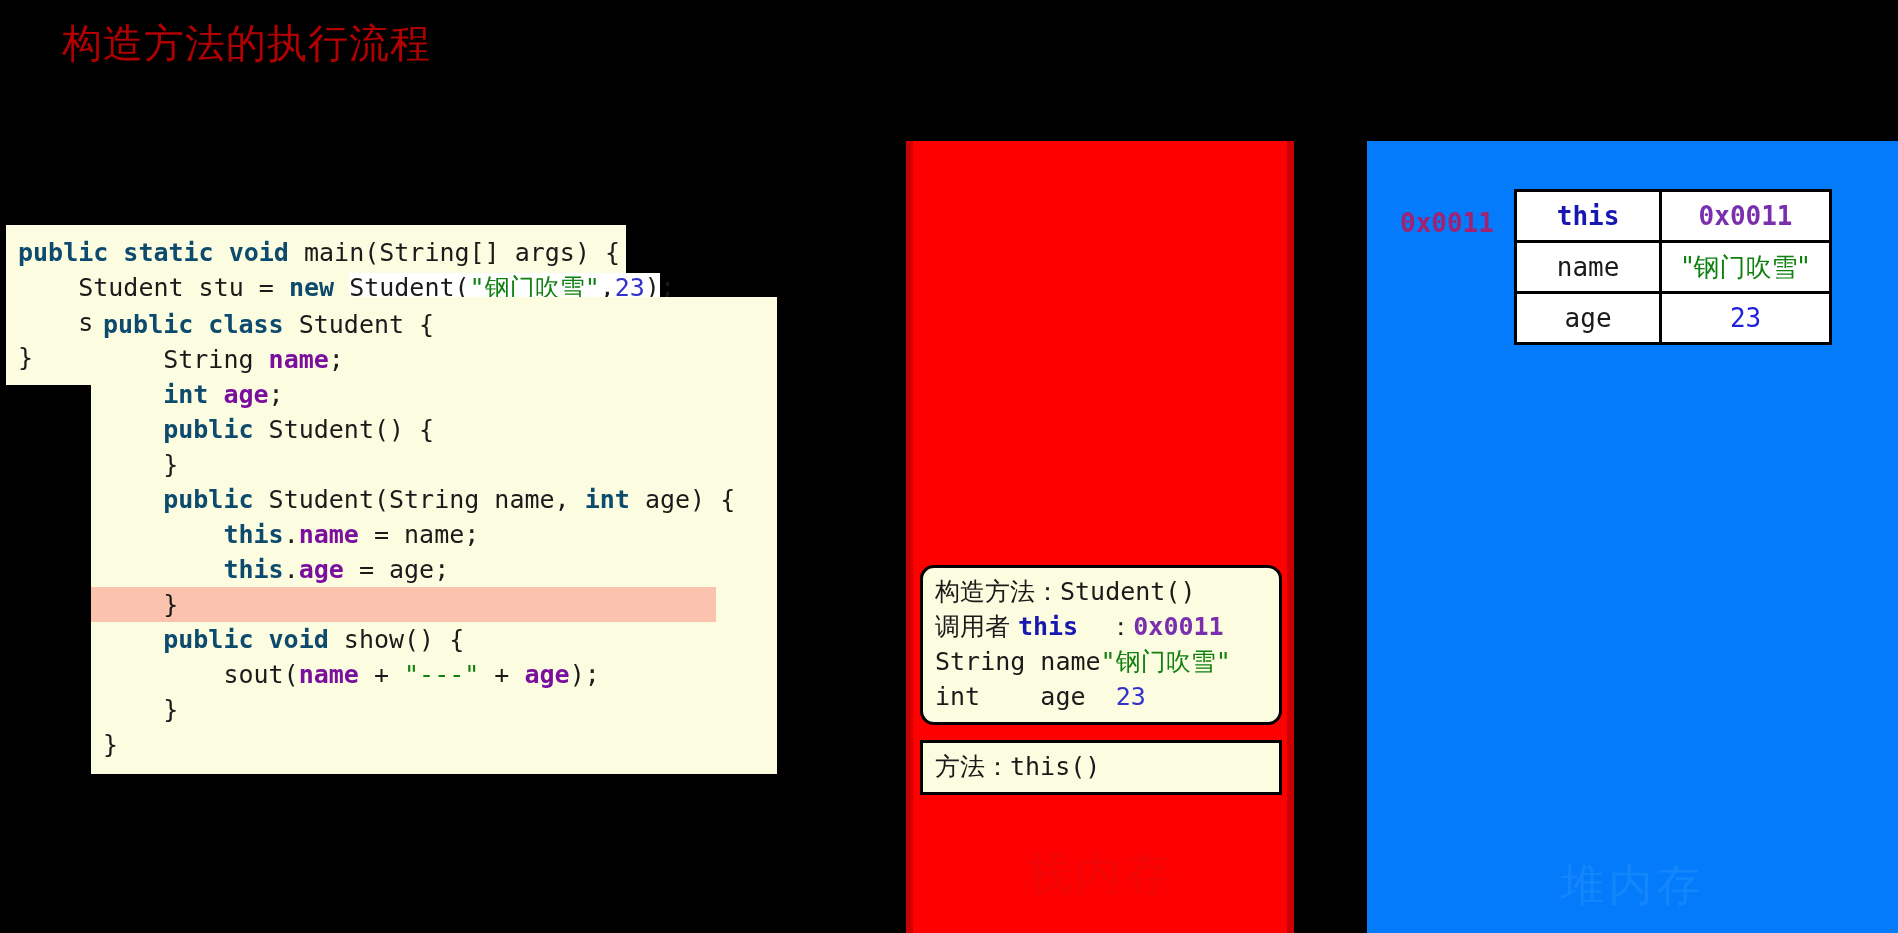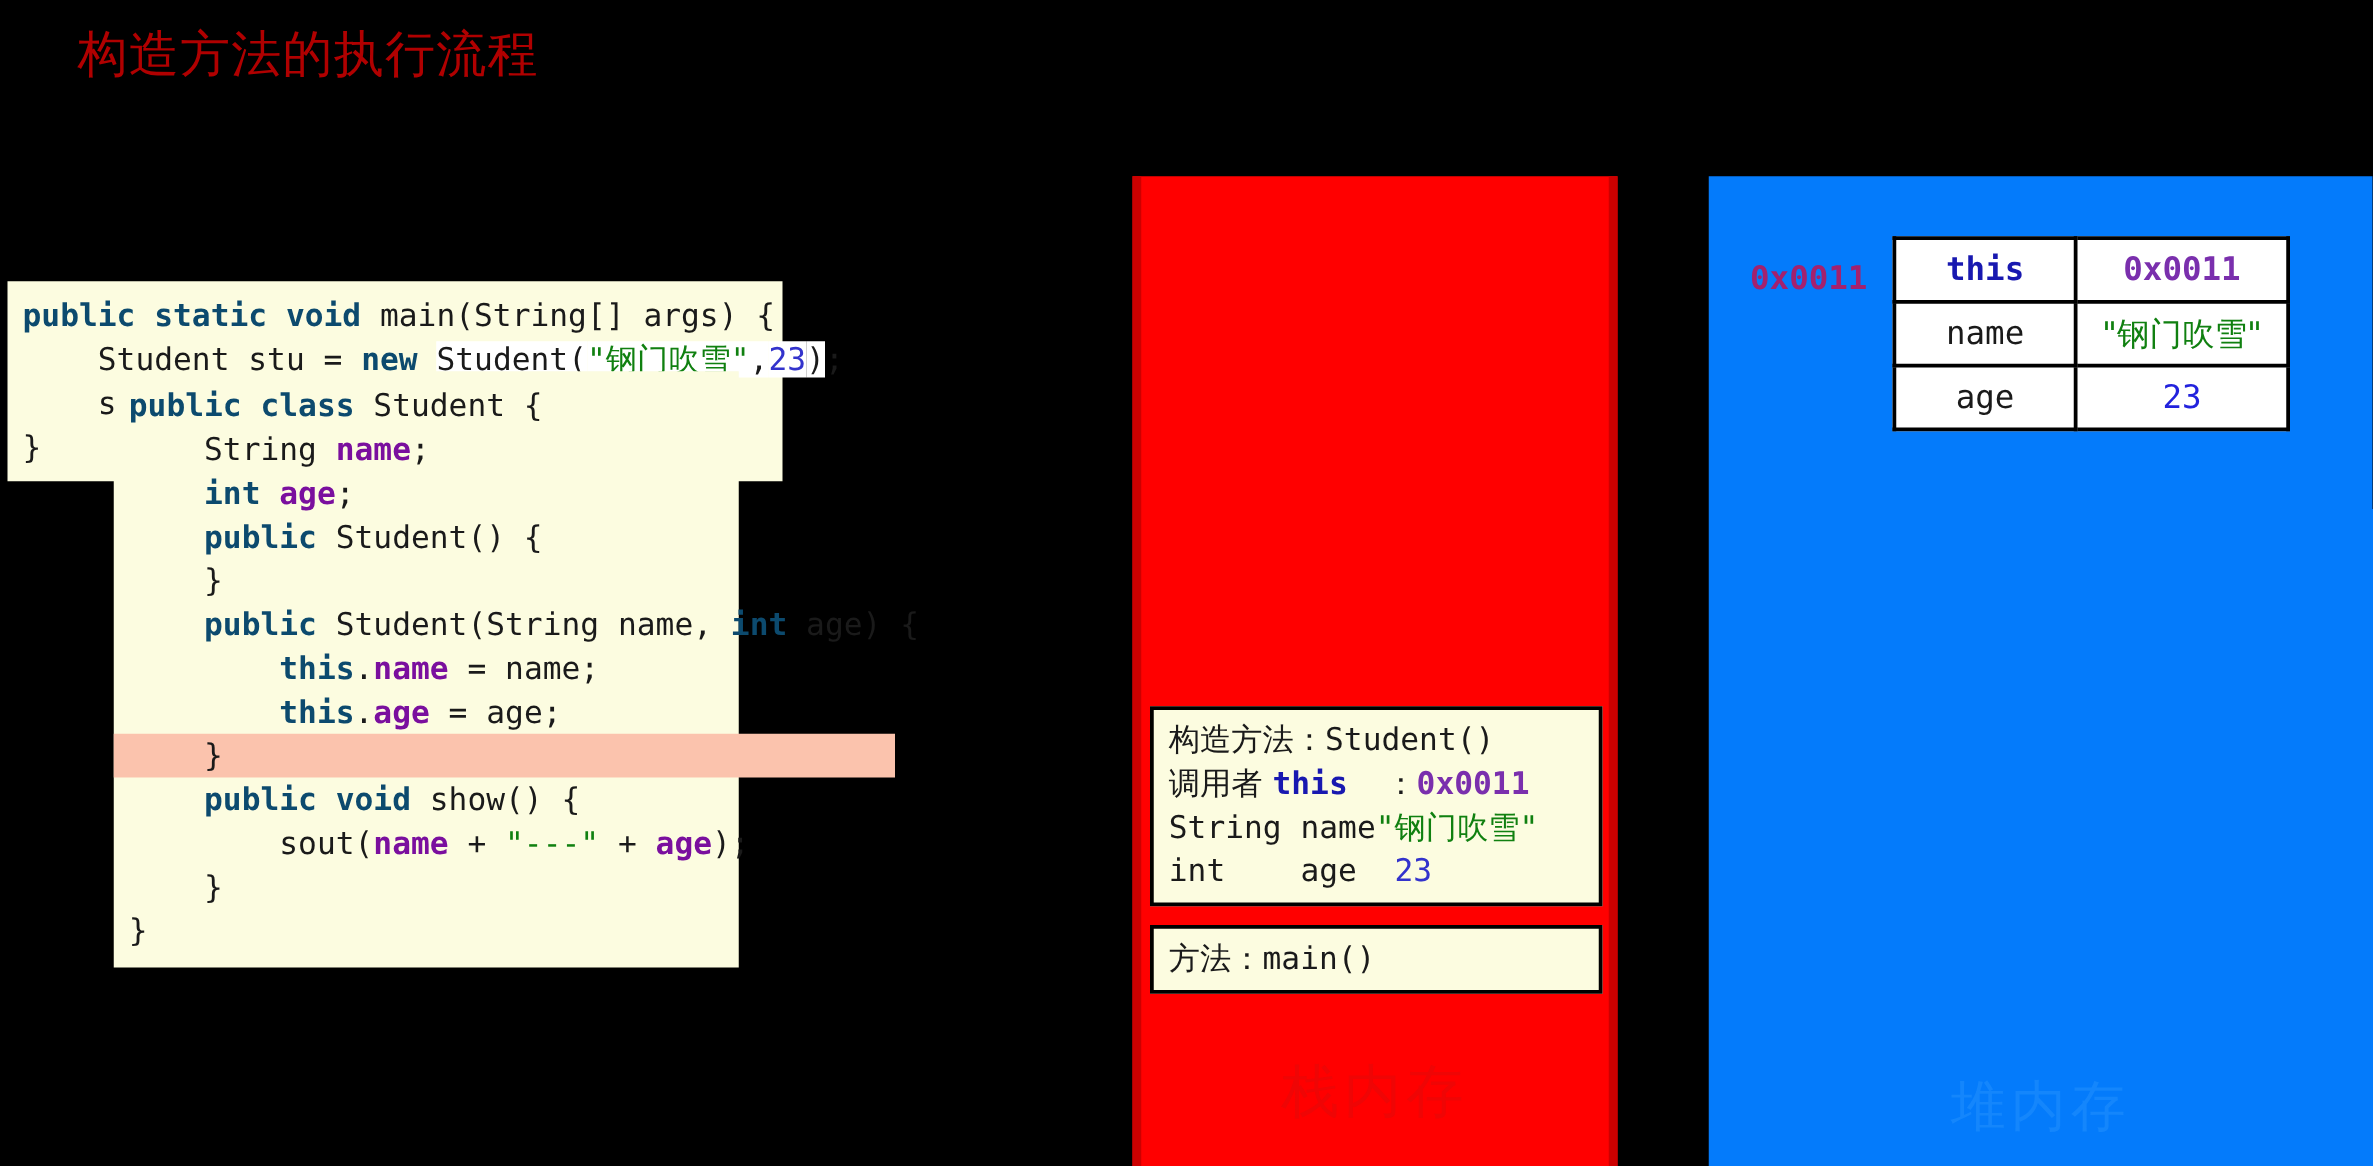--- a/index.html
+++ b/index.html
@@ -42,21 +42,21 @@
   #main-code-block {
     left: 6px;
     top: 225px;
     width: 620px;
     padding: 10px 0 10px 12px;
     box-sizing: border-box;
   }
   #student-class-code-block {
     left: 91px;
     top: 297px;
-    width: 500px;
+    width: 686px;
     padding: 10px 0 12px 12px;
     box-sizing: border-box;
     z-index: 6;
   }
   .code-line { display: block; height: 35px; }
   .kw   { color: #0c4a6e; font-weight: bold; }
   .fld  { color: #7a0f9e; font-weight: bold; }
   .str  { color: #108010; }
   .num  { color: #3333cc; }
   .plain{ color: #1a1a1a; }
@@ -130,20 +130,21 @@
     color: #1a1a1a;
     white-space: pre;
     box-sizing: border-box;
     z-index: 4;
   }
   #constructor-frame {
     left: 920px;
     top: 565px;
     width: 362px;
     padding: 6px 0 8px 12px;
+    border-radius: 14px;
   }
   #main-frame {
     left: 920px;
     top: 740px;
     width: 362px;
     padding: 6px 0 8px 12px;
   }
   .cn { font-family: "DejaVu Sans", sans-serif; font-size: 25px; }
   .addr { color: #7a2fad; font-weight: bold; }
   .this-kw { color: #1818b0; font-weight: bold; }
@@ -200,21 +201,21 @@
 
 <div id="heap-memory-panel">
   <div id="heap-memory-watermark">堆内存</div>
 </div>
 
 <div id="main-code-block" class="code-block"><span class="code-line"><span class="kw">public static void </span><span class="plain">main(String[] args) {</span></span><span class="code-line"><span class="plain">    Student stu = </span><span class="kw">new </span><span class="plain hl-inline">Student(</span><span class="str hl-inline">"钢门吹雪"</span><span class="plain hl-inline">,</span><span class="num hl-inline">23</span><span class="plain hl-inline">)</span><span class="plain">;</span></span><span class="code-line"><span class="plain">    stu.show();</span></span><span class="code-line"><span class="plain">}</span></span></div>
 
 <div id="student-class-code-block" class="code-block"><span class="code-line"><span class="kw">public class </span><span class="plain">Student {</span></span><span class="code-line"><span class="plain">    String </span><span class="fld">name</span><span class="plain">;</span></span><span class="code-line"><span class="kw">    int </span><span class="fld">age</span><span class="plain">;</span></span><span class="code-line"><span class="kw">    public </span><span class="plain">Student() {</span></span><span class="code-line"><span class="plain">    }</span></span><span class="code-line"><span class="kw">    public </span><span class="plain">Student(String name, </span><span class="kw">int </span><span class="plain">age) {</span></span><span class="code-line"><span class="kw">        this</span><span class="plain">.</span><span class="fld">name</span><span class="plain"> = name;</span></span><span class="code-line"><span class="kw">        this</span><span class="plain">.</span><span class="fld">age</span><span class="plain"> = age;</span></span><span class="hl-line"><span class="plain">    }</span></span><span class="code-line"><span class="kw">    public void </span><span class="plain">show() {</span></span><span class="code-line"><span class="plain">        sout(</span><span class="fld">name</span><span class="plain"> + </span><span class="str">"---"</span><span class="plain"> + </span><span class="fld">age</span><span class="plain">);</span></span><span class="code-line"><span class="plain">    }</span></span><span class="code-line"><span class="plain">}</span></span></div>
 
 <div id="constructor-frame" class="stack-frame"><span class="code-line"><span class="cn">构造方法</span><span class="cn">：</span><span class="plain">Student()</span></span><span class="code-line"><span class="cn">调用者 </span><span class="this-kw">this</span><span class="plain">  </span><span class="cn">：</span><span class="addr">0x0011</span></span><span class="code-line"><span class="plain">String name</span><span class="str">"钢门吹雪"</span></span><span class="code-line"><span class="plain">int    age  </span><span class="num">23</span></span></div>
-<div id="main-frame" class="stack-frame"><span class="code-line"><span class="cn">方法</span><span class="cn">：</span><span class="plain">main()</span></span></div>
+<div id="main-frame" class="stack-frame"><span class="code-line"><span class="cn">方法</span><span class="cn">：</span><span class="plain">this()</span></span></div>
 
 <div id="heap-object-address">0x0011</div>
 
 <table id="student-object-table">
   <tbody id="student-object-table-body">
       <tr>
         <td class="key-cell"><span class="v-this">this</span></td>
         <td class="val-cell"><span class="v-addr">0x0011</span></td>
       </tr>
       <tr>

